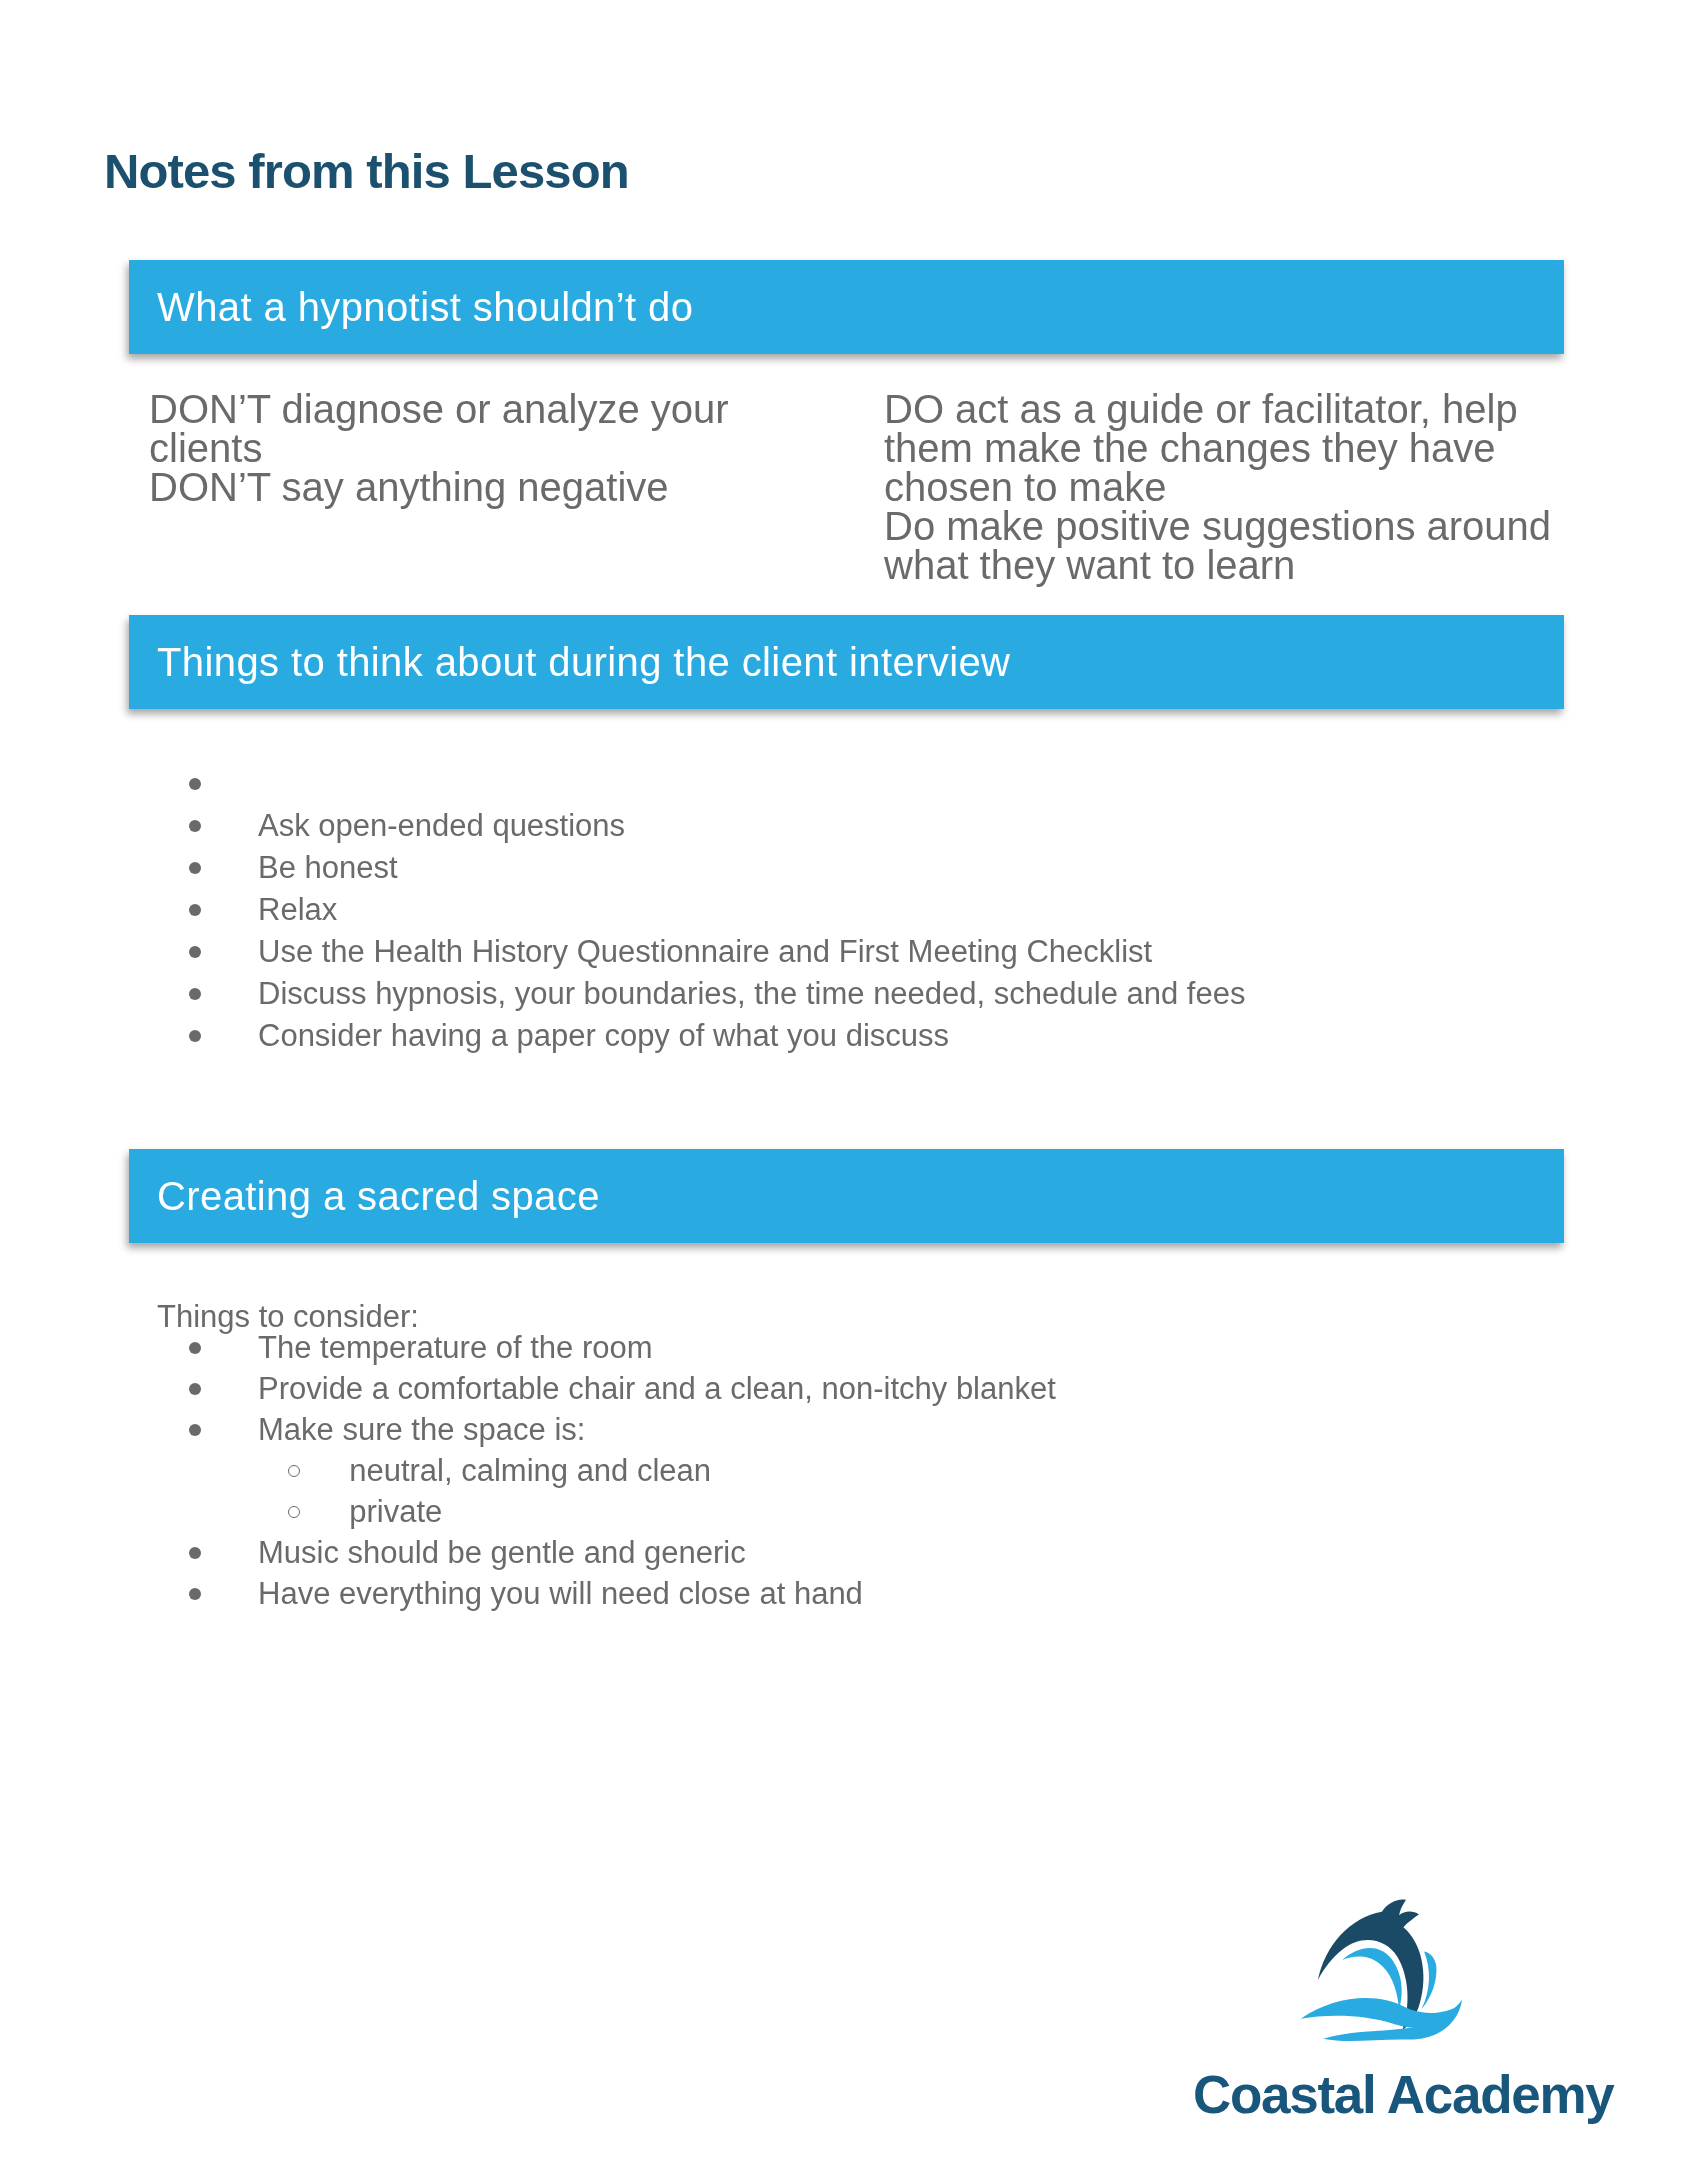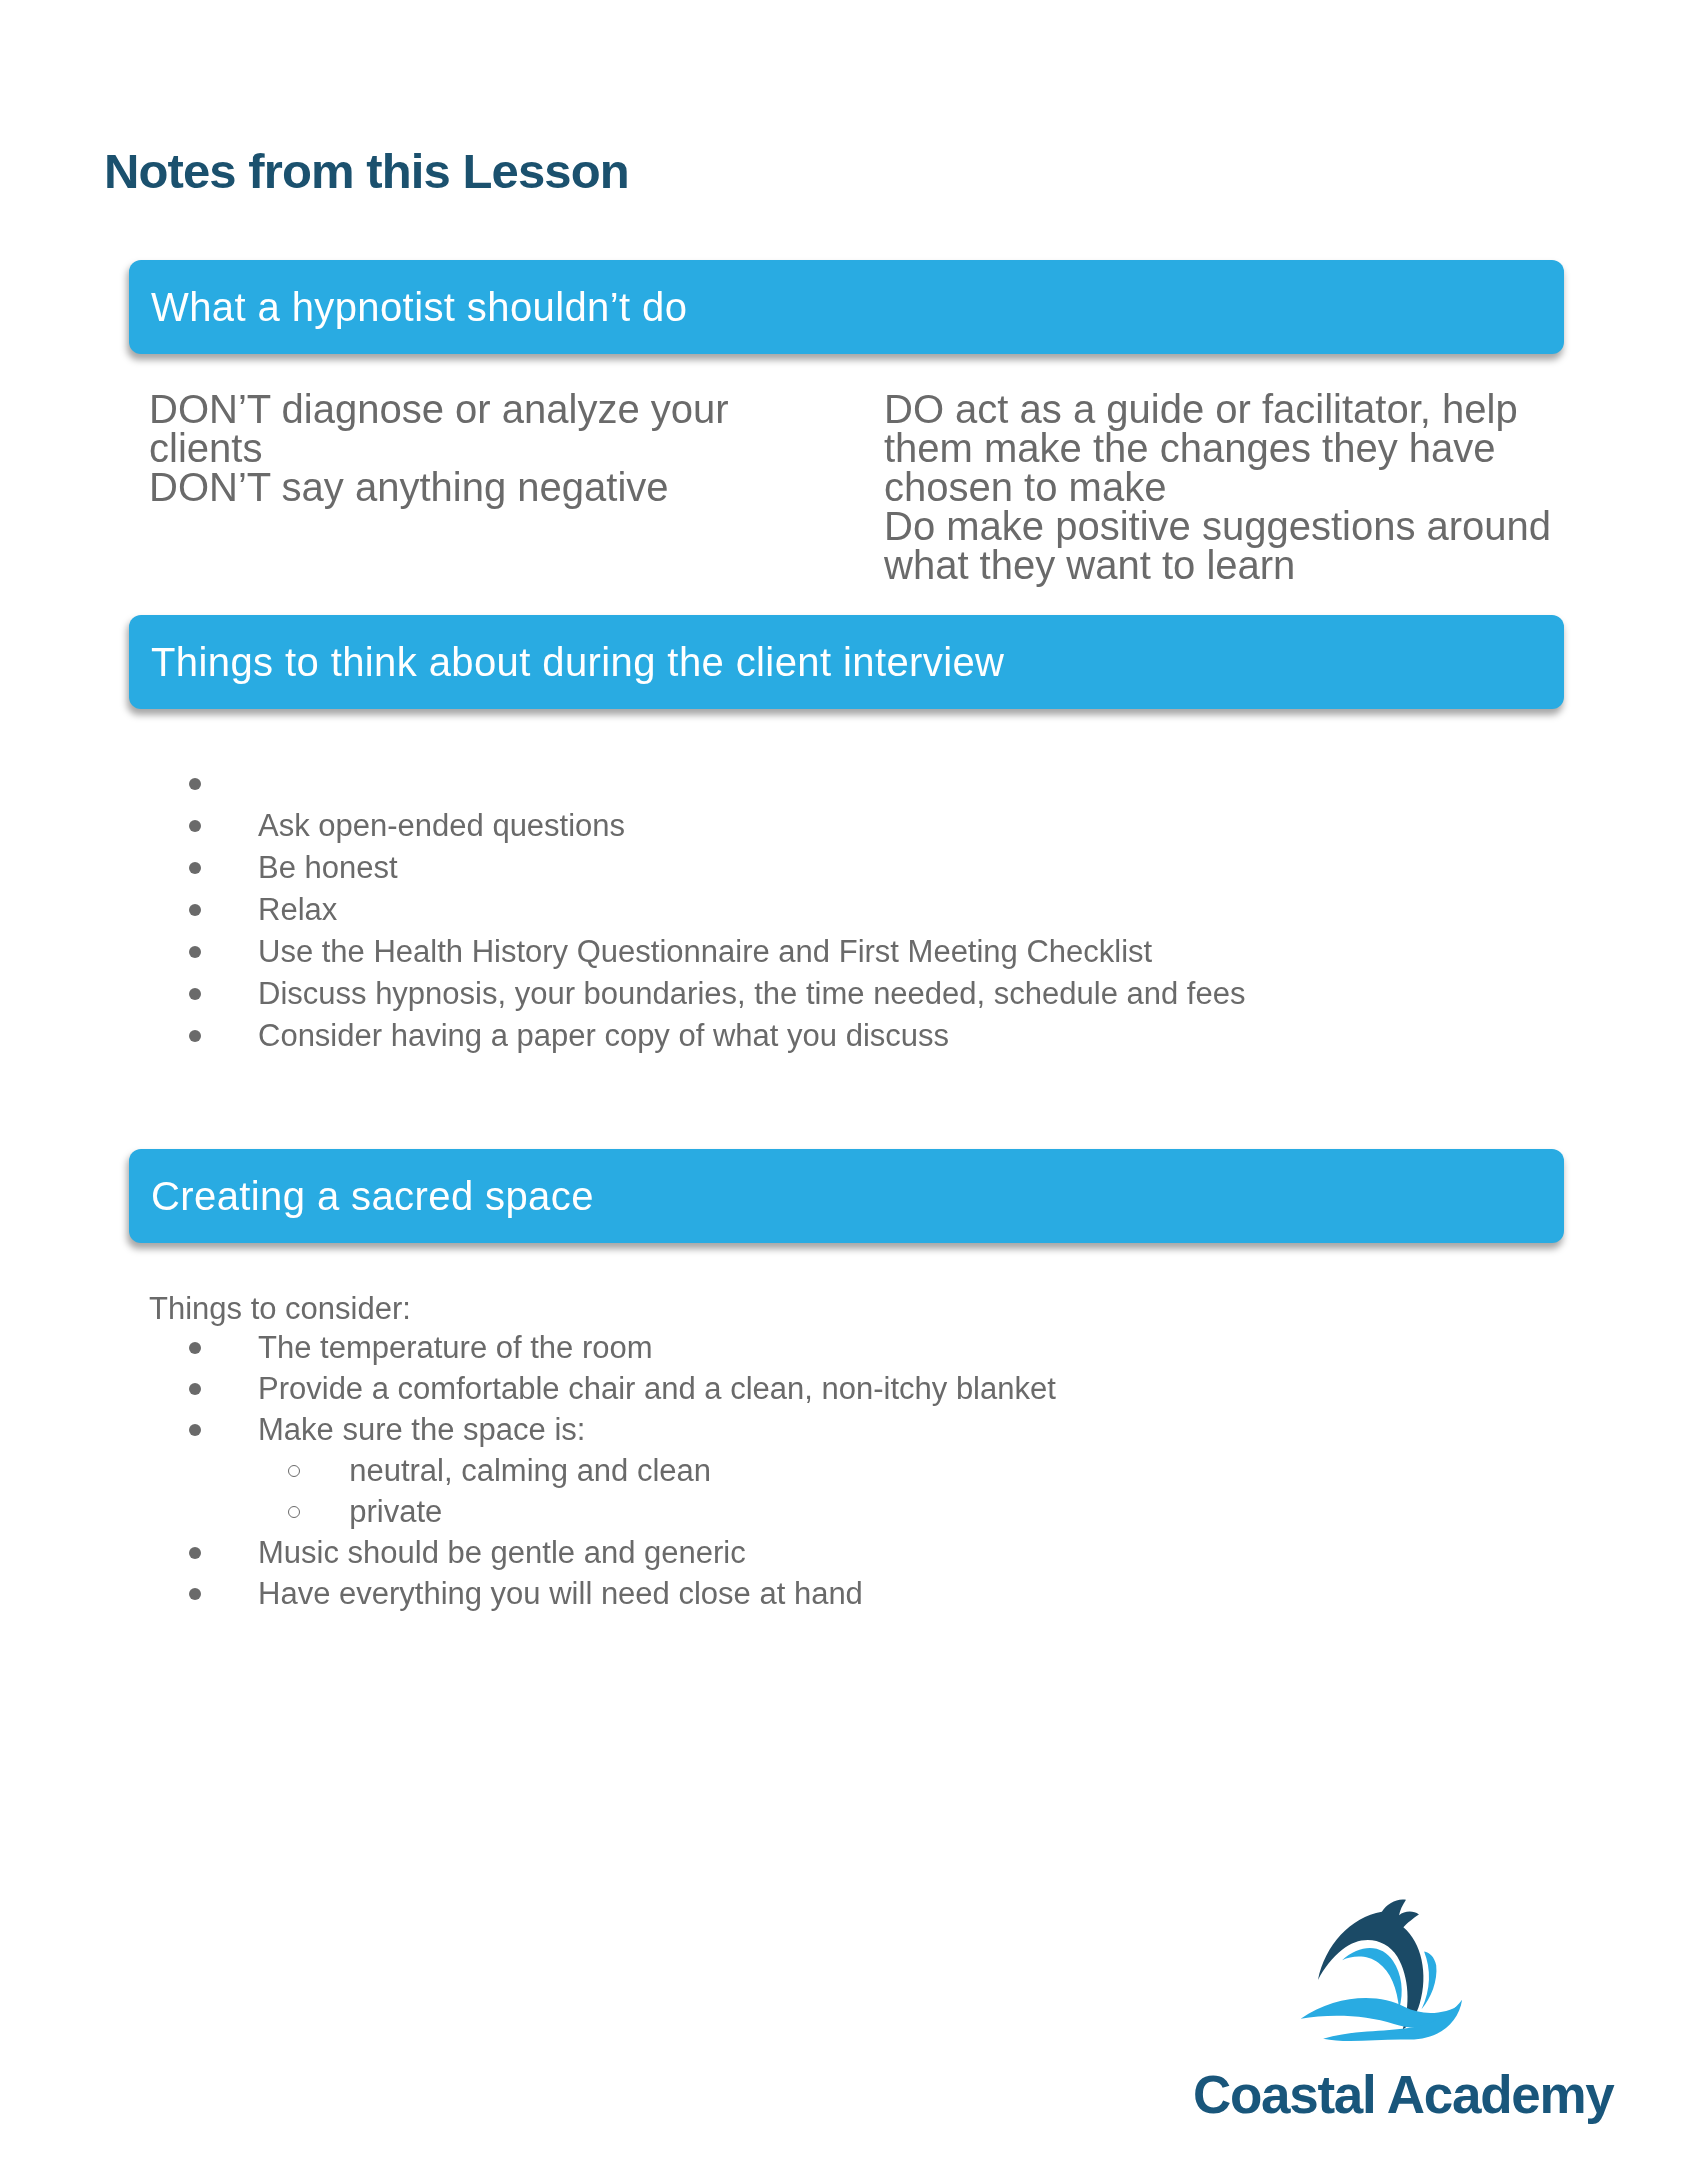--- a/index.html
+++ b/index.html
@@ -21,21 +21,21 @@
   .doc-title{
     position:absolute;left:104px;top:143px;margin:0;
     font-size:49px;font-weight:700;letter-spacing:-0.9px;
     color:var(--title-navy);
   }
   .bar{
     position:absolute;left:129px;width:1435px;height:94px;
     background:var(--bar-blue);
     box-shadow:-1.7px 5.1px 7.7px rgba(0,0,0,0.35);
     display:flex;align-items:center;
-    padding-left:22px;box-sizing:border-box;border-radius:12px;
+    padding-left:28px;box-sizing:border-box;
   }
   .bar span{
     color:#ffffff;font-size:40px;font-weight:300;letter-spacing:0.4px;
   }
   .bar1{top:260px;}
   .bar2{top:615px;}
   .bar3{top:1149px;}
   .cols{position:absolute;top:390px;left:0;width:1685px;}
   .col{position:absolute;top:0;font-size:40px;line-height:39px;color:var(--body-gray);}
   .col.left{left:149px;width:698px;}
@@ -46,21 +46,21 @@
   .list-sacred{top:1327px;}
   .li{display:flex;padding-left:189px;height:42px;box-sizing:border-box;}
   .list-sacred .li{height:41px;}
   .li.sub{padding-left:288px;}
   .dot{flex:none;width:12px;height:12px;border-radius:50%;background:var(--body-gray);margin-top:14.5px;}
   .circle{flex:none;width:10.2px;height:10.2px;border-radius:50%;border:1.7px solid var(--body-gray);background:transparent;margin-top:14.5px;}
   .li-text{margin-left:57px;font-size:31px;line-height:42px;color:var(--body-gray);white-space:pre-wrap;}
   .li.sub .li-text{margin-left:49px;}
   .list-sacred .li-text{line-height:41px;}
   .intro{
-    position:absolute;left:149px;top:1288px;margin:0;
+    position:absolute;left:149px;top:1288px;margin:8px;
     font-size:31px;line-height:41px;color:var(--body-gray);
   }
   .logo{
     position:absolute;left:1193px;top:1898px;width:388px;text-align:center;
   }
   .logo svg{display:block;margin:0 auto;}
   .logo-text{
     margin-top:1.7px;font-size:53px;font-weight:700;letter-spacing:-1.3px;
     color:var(--logo-navy);white-space:nowrap;text-align:center;
   }

